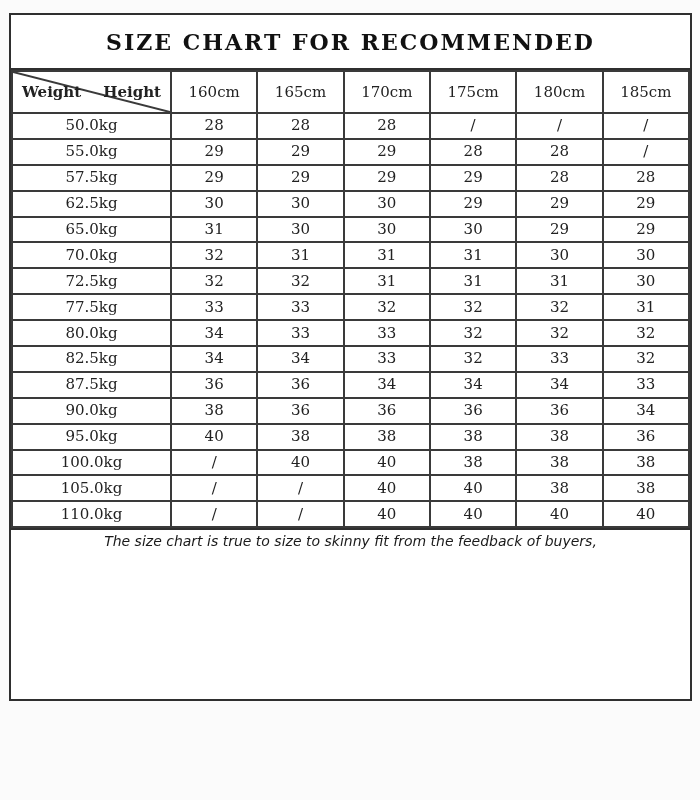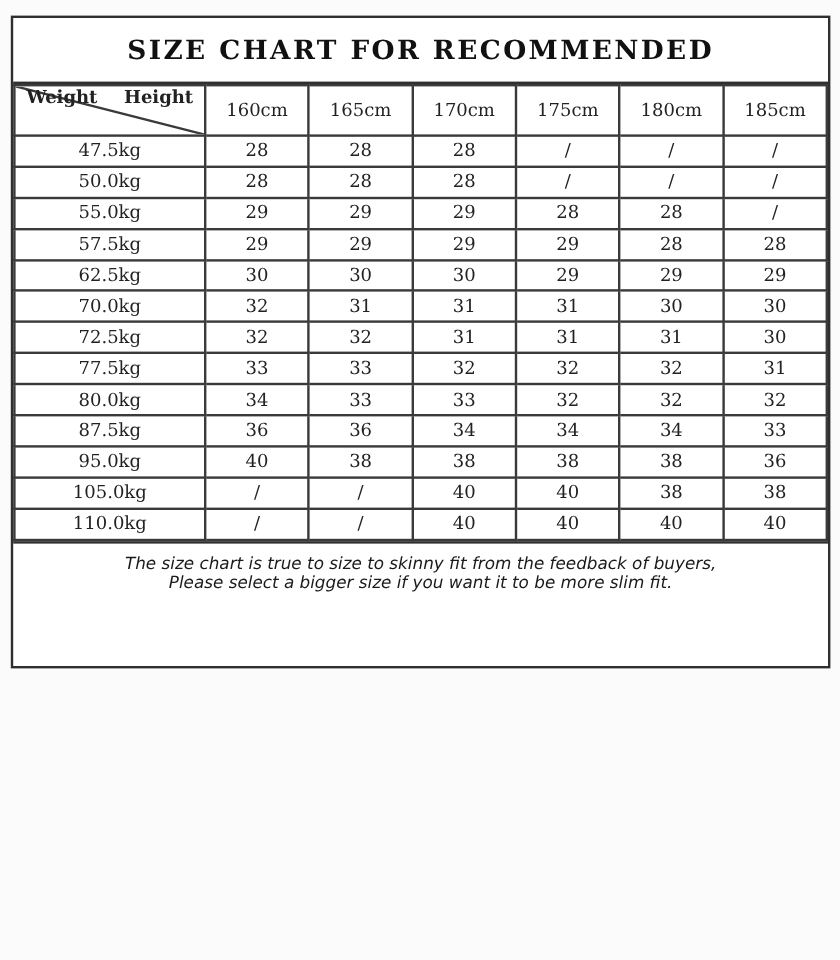--- a/index.html
+++ b/index.html
@@ -5,21 +5,21 @@
   * { box-sizing: border-box; margin: 0; padding: 0; }
   html, body {
     width: 700px; height: 800px;
     background: #fbfbfb;
     font-family: "DejaVu Serif", "Liberation Serif", serif;
     color: #1c1c1c;
   }
   .sheet {
     position: absolute;
     left: 9px; top: 13px;
-    width: 683px; height: 544px;
+    width: 683px; height: 688px;
     background: #ffffff;
     border: 2px solid #2f2f2f;
   }
   .title {
     height: 55px;
     display: flex; align-items: center; justify-content: center;
     font-size: 22px;
     font-weight: bold;
     letter-spacing: 2px;
     border-bottom: 2px solid #2f2f2f;
@@ -47,31 +47,32 @@
     padding: 0 6px;
   }
   th.corner-cell svg.diag {
     position: absolute; left: 0; top: 0;
     width: 100%; height: 100%;
   }
   .corner-labels {
     position: relative;
     display: flex;
     justify-content: space-between;
+    align-items: center;
     height: 100%;
     padding: 0 3px;
     font-weight: bold;
     font-size: 15px;
   }
   .footer {
     border-top: 2px solid #2f2f2f;
     height: 53px;
     display: flex;
     flex-direction: column;
-    justify-content: center;
+    justify-content: space-between;
     align-items: center;
     font-family: "DejaVu Sans", "Liberation Sans", sans-serif;
     font-style: italic;
     font-size: 14px;
     color: #1a1a1a;
     padding: 3px 0;
   }
 </style>
 </head>
 <body>
@@ -104,29 +105,20 @@
       <th>160cm</th>
           <th>165cm</th>
           <th>170cm</th>
           <th>175cm</th>
           <th>180cm</th>
           <th>185cm</th>
         </tr>
     </thead>
     <tbody id="table-body">
 
-    <tr>
-          <td class="weight-cell">47.5kg</td>
-          <td>28</td>
-          <td>28</td>
-          <td>28</td>
-          <td>/</td>
-          <td>/</td>
-          <td>/</td>
-        </tr>
         <tr>
           <td class="weight-cell">50.0kg</td>
           <td>28</td>
           <td>28</td>
           <td>28</td>
           <td>/</td>
           <td>/</td>
           <td>/</td>
         </tr>
         <tr>
@@ -150,20 +142,29 @@
         <tr>
           <td class="weight-cell">62.5kg</td>
           <td>30</td>
           <td>30</td>
           <td>30</td>
           <td>29</td>
           <td>29</td>
           <td>29</td>
         </tr>
         <tr>
+          <td class="weight-cell">65.0kg</td>
+          <td>31</td>
+          <td>30</td>
+          <td>30</td>
+          <td>30</td>
+          <td>29</td>
+          <td>29</td>
+        </tr>
+        <tr>
           <td class="weight-cell">70.0kg</td>
           <td>32</td>
           <td>31</td>
           <td>31</td>
           <td>31</td>
           <td>30</td>
           <td>30</td>
         </tr>
         <tr>
           <td class="weight-cell">72.5kg</td>
@@ -186,36 +187,63 @@
         <tr>
           <td class="weight-cell">80.0kg</td>
           <td>34</td>
           <td>33</td>
           <td>33</td>
           <td>32</td>
           <td>32</td>
           <td>32</td>
         </tr>
         <tr>
+          <td class="weight-cell">82.5kg</td>
+          <td>34</td>
+          <td>34</td>
+          <td>33</td>
+          <td>32</td>
+          <td>33</td>
+          <td>32</td>
+        </tr>
+        <tr>
           <td class="weight-cell">87.5kg</td>
           <td>36</td>
           <td>36</td>
           <td>34</td>
           <td>34</td>
           <td>34</td>
           <td>33</td>
         </tr>
         <tr>
+          <td class="weight-cell">90.0kg</td>
+          <td>38</td>
+          <td>36</td>
+          <td>36</td>
+          <td>36</td>
+          <td>36</td>
+          <td>34</td>
+        </tr>
+        <tr>
           <td class="weight-cell">95.0kg</td>
           <td>40</td>
           <td>38</td>
           <td>38</td>
           <td>38</td>
           <td>38</td>
           <td>36</td>
+        </tr>
+        <tr>
+          <td class="weight-cell">100.0kg</td>
+          <td>/</td>
+          <td>40</td>
+          <td>40</td>
+          <td>38</td>
+          <td>38</td>
+          <td>38</td>
         </tr>
         <tr>
           <td class="weight-cell">105.0kg</td>
           <td>/</td>
           <td>/</td>
           <td>40</td>
           <td>40</td>
           <td>38</td>
           <td>38</td>
         </tr>
@@ -226,15 +254,14 @@
           <td>40</td>
           <td>40</td>
           <td>40</td>
           <td>40</td>
         </tr>
       </tbody>
   </table>
 
   <div class="footer">
     <div>The size chart is true to size to skinny fit from the feedback of buyers,</div>
-    <div>Please select a bigger size if you want it to be more slim fit.</div>
   </div>
 </div>
 
 </body></html>

